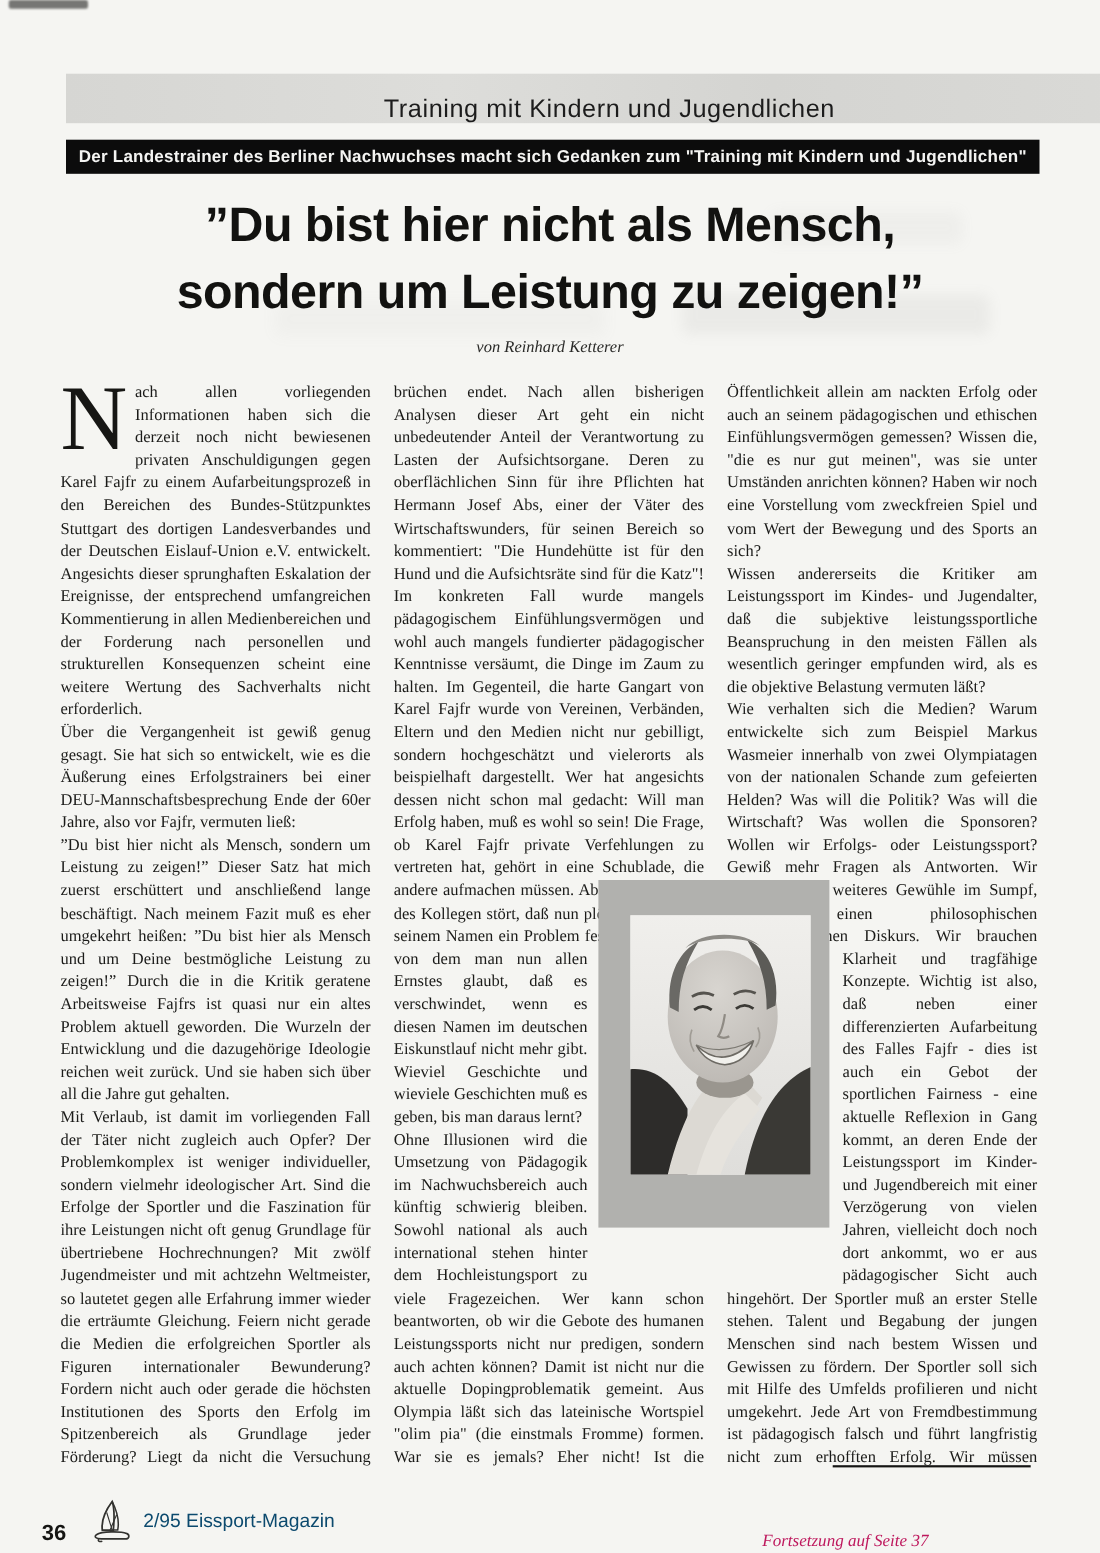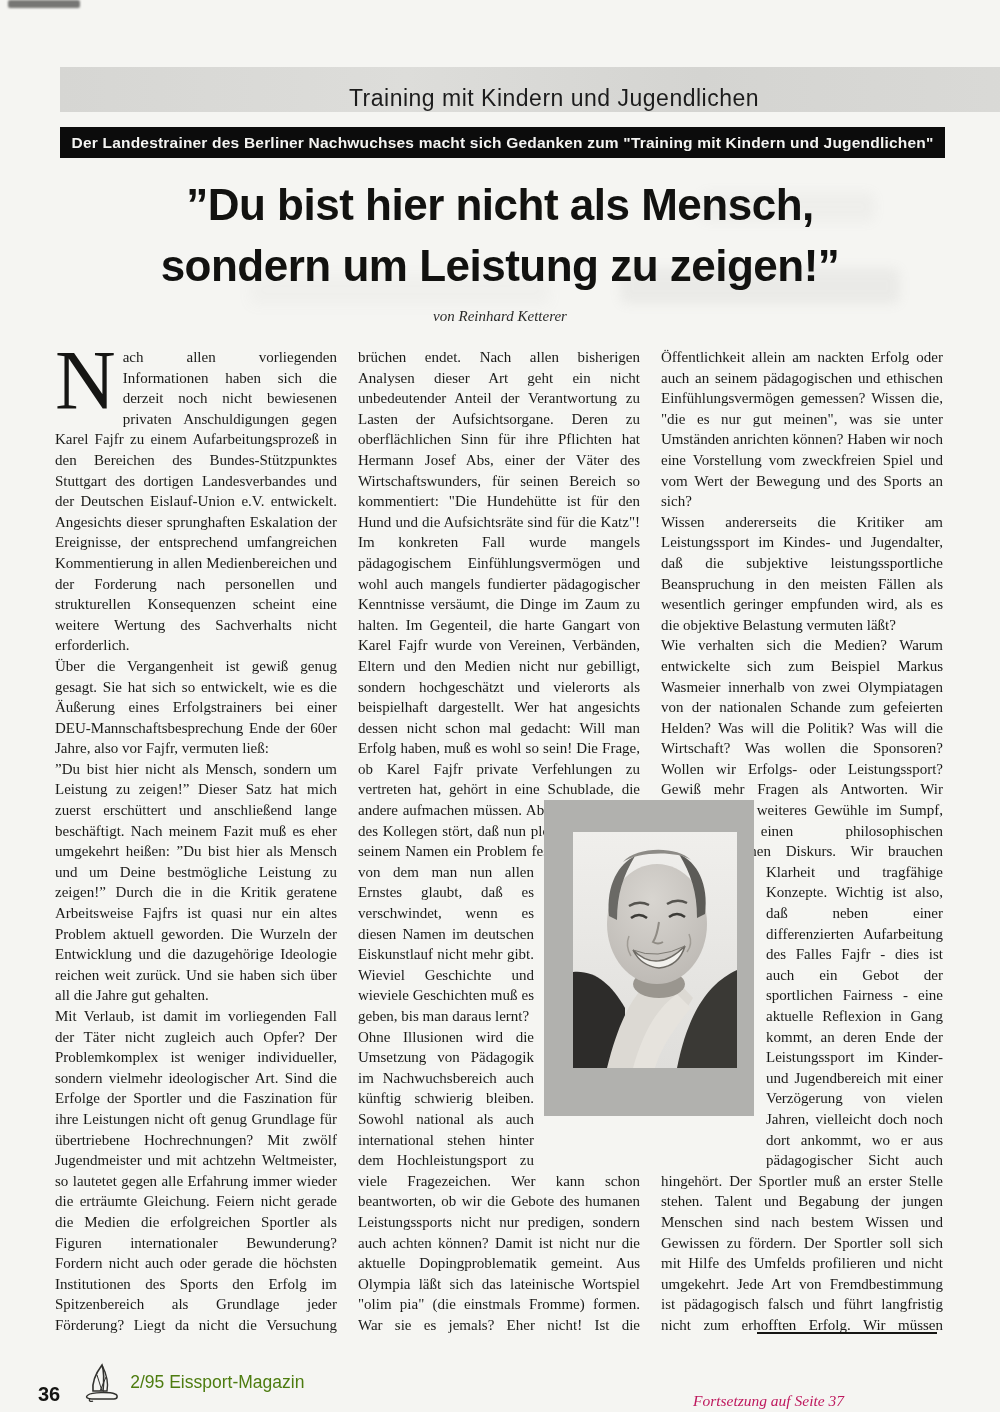--- a/index.html
+++ b/index.html
@@ -67,21 +67,21 @@
   .cont-note{
     position:absolute;left:600px;top:1392px;width:337px;text-align:center;
     font-style:italic;font-size:15.5px;color:#be185d;
   }
   .footer{
     position:absolute;left:38px;top:1360px;width:500px;height:44px;
     font-family:"Liberation Sans", sans-serif;display:flex;align-items:center;
   }
   .page-num{font-weight:bold;font-size:20px;color:#151513;margin-top:25px;}
   .logo{width:40px;height:42px;margin:0 8px 0 22px;}
-  .issue{font-size:17.5px;color:#4d7c0f;text-align:center;}
+  .issue{font-size:17.5px;color:#0c4a6e;text-align:center;}
 </style>
 </head>
 <body>
 
 <div class="smudge-top"></div>
 <div class="ghost1"></div>
 <div class="ghost2"></div>
 <div class="ghost3"></div>
 
 <div class="kicker">

